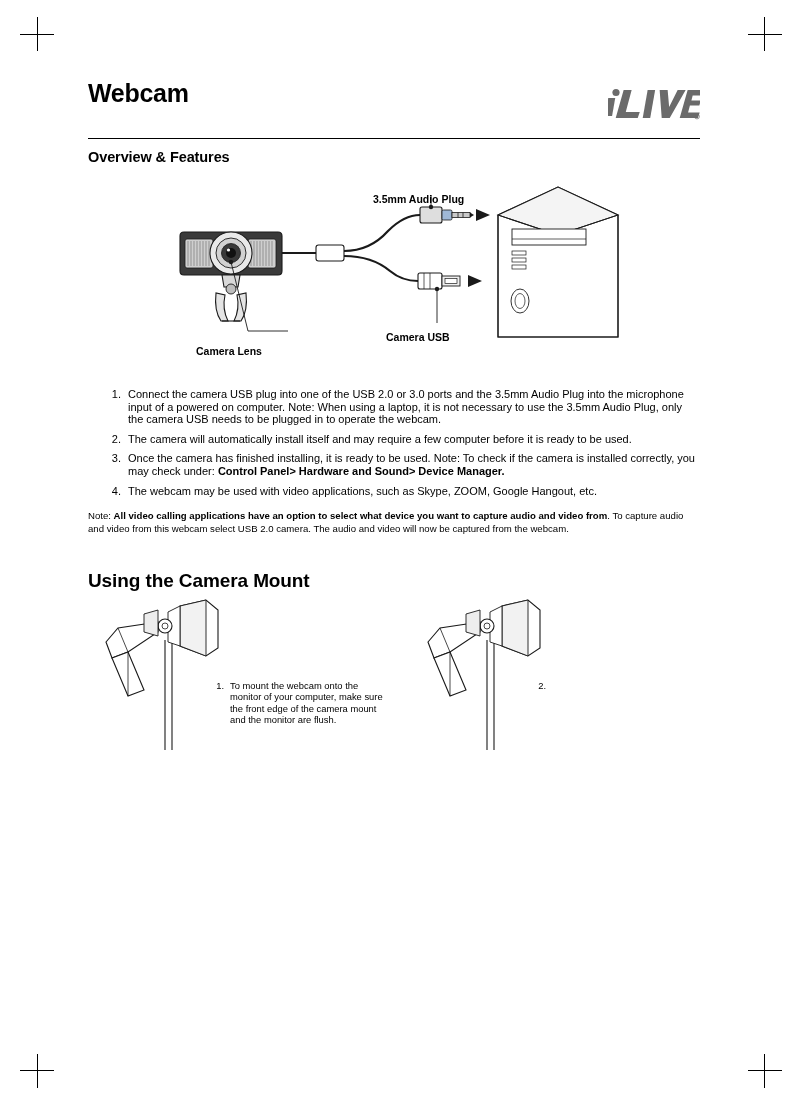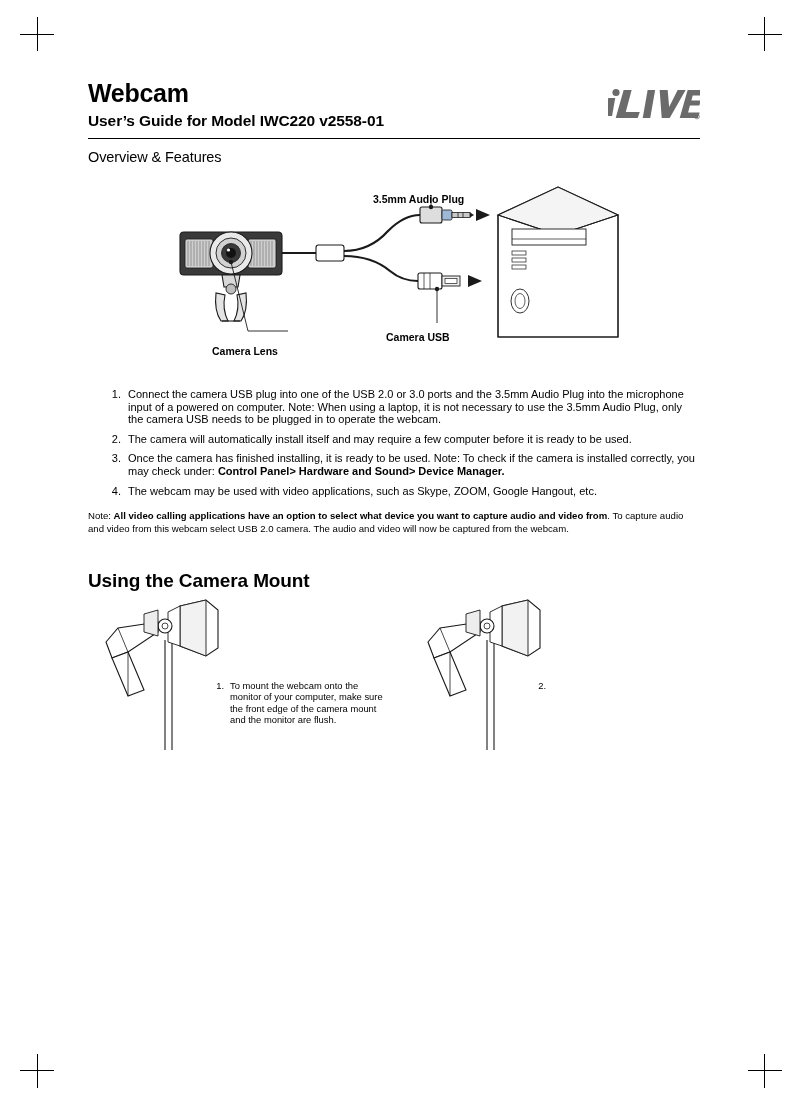--- a/index.html
+++ b/index.html
@@ -63,40 +63,40 @@
     width: 92px;
     height: 34px;
   }
   .rule {
     border-top: 1.6px solid #000;
     margin-top: 4px;
   }
 
   h2.section {
     font-size: 14.5px;
-    font-weight: normal;
+    font-weight: bold;
     letter-spacing: -0.1px;
     margin: 7px 0 0 0;
   }
 
   
   .fig1 {
     position: relative;
     height: 205px;
     margin-top: 6px;
   }
   .lbl {
     position: absolute;
     font-size: 10.5px;
     font-weight: bold;
     white-space: nowrap;
   }
   .lbl-audio { left: 285px; top: 22px; }
   .lbl-usb   { left: 298px; top: 160px; }
-  .lbl-lens  { left: 124px; top: 174px; }
+  .lbl-lens  { left: 108px; top: 174px; }
 
   
   ol.steps {
     margin: 12px 0 0 0;
     padding: 0 0 0 36px;
     font-size: 11px;
     line-height: 12.6px;
   }
   ol.steps > li {
     margin-bottom: 7px;
@@ -153,21 +153,20 @@
   <div class="crop h" style="left:748px; top:34px;"></div>
   <div class="crop v" style="left:37px;  top:1054px;"></div>
   <div class="crop h" style="left:20px;  top:1070px;"></div>
   <div class="crop v" style="left:764px; top:1054px;"></div>
   <div class="crop h" style="left:748px; top:1070px;"></div>
 
   <div class="content">
 
     <div class="header">
       <h1 class="title">Webcam</h1>
-      <p class="subtitle">User’s Guide for Model IWC220 v2558-01</p>
 
       <div class="logo">
         <svg width="92" height="36" viewBox="0 0 92 36">
           <g fill="#6b6b6b">
 
             <rect x="2" y="10" width="7" height="18" transform="skewX(-10)"></rect>
             <circle cx="8" cy="4.5" r="3.6"></circle>
 
             <polygon points="16,2 24,2 22,24 36,24 35,30 13,30" transform="skewX(-10)"></polygon>
 

